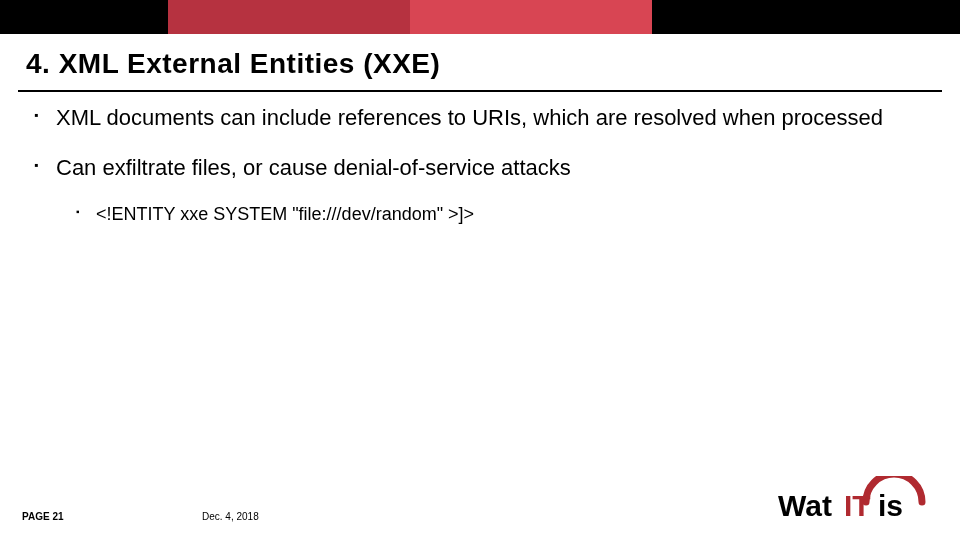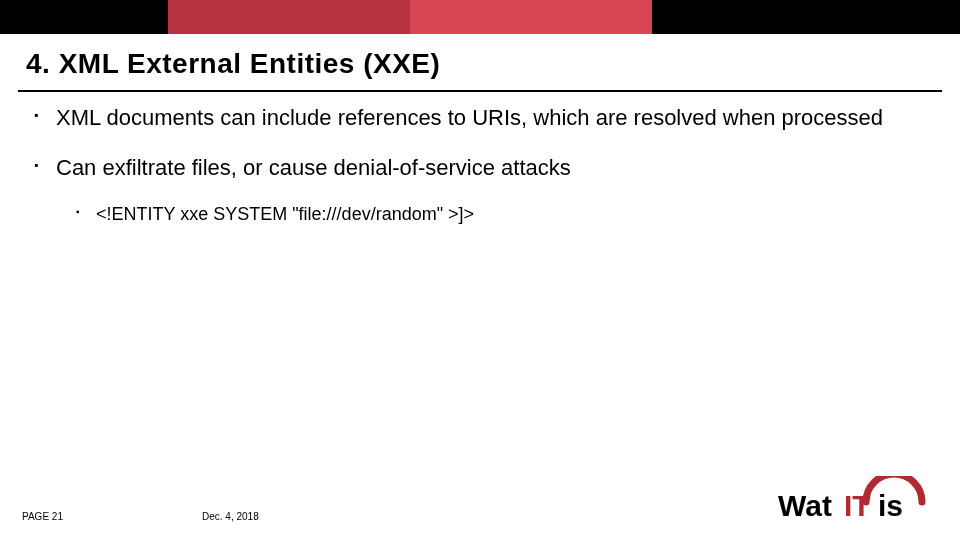--- a/index.html
+++ b/index.html
@@ -79,21 +79,21 @@
     bottom: 18px;
     left: 0;
     width: 100%;
     padding: 0 22px;
     display: flex;
     align-items: center;
     font-size: 10px;
     color: #000;
   }
   .footer .left { flex: 0 0 430px; }
-  .footer .page { flex: 0 0 180px; }
+  .footer .page { flex: 0 0 180px; font-weight: bold; }
   .footer .date { flex: 0 0 120px; }
   .footer .logo {
     position: absolute;
     right: 22px;
     bottom: -6px;
     text-align: center;
   }
 </style>
 </head>
 <body>

